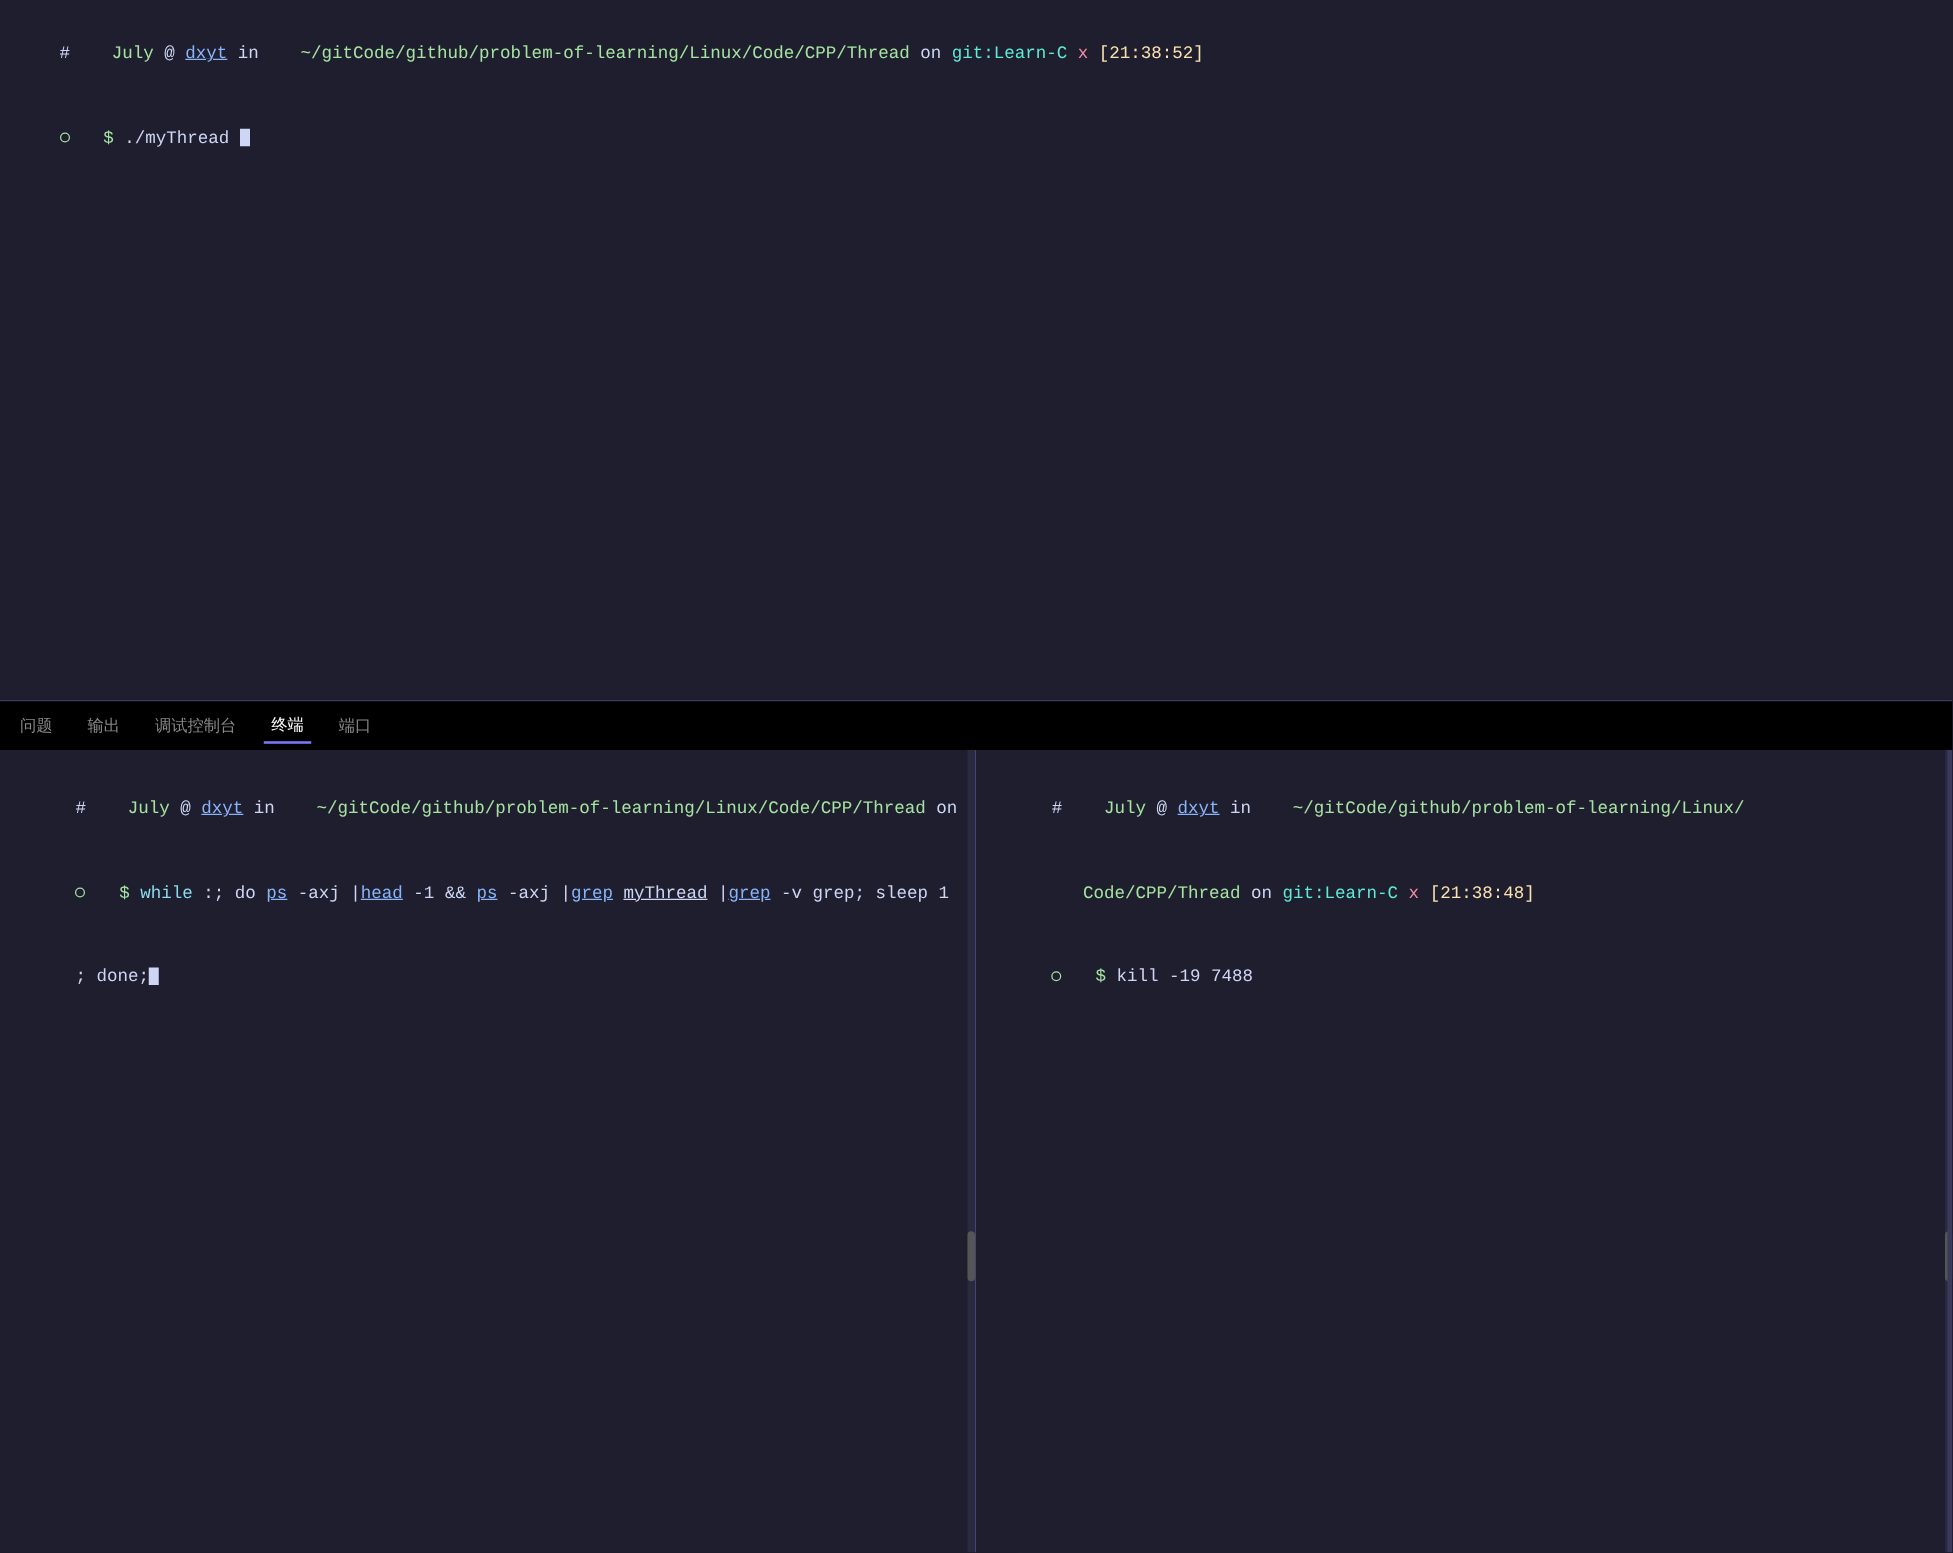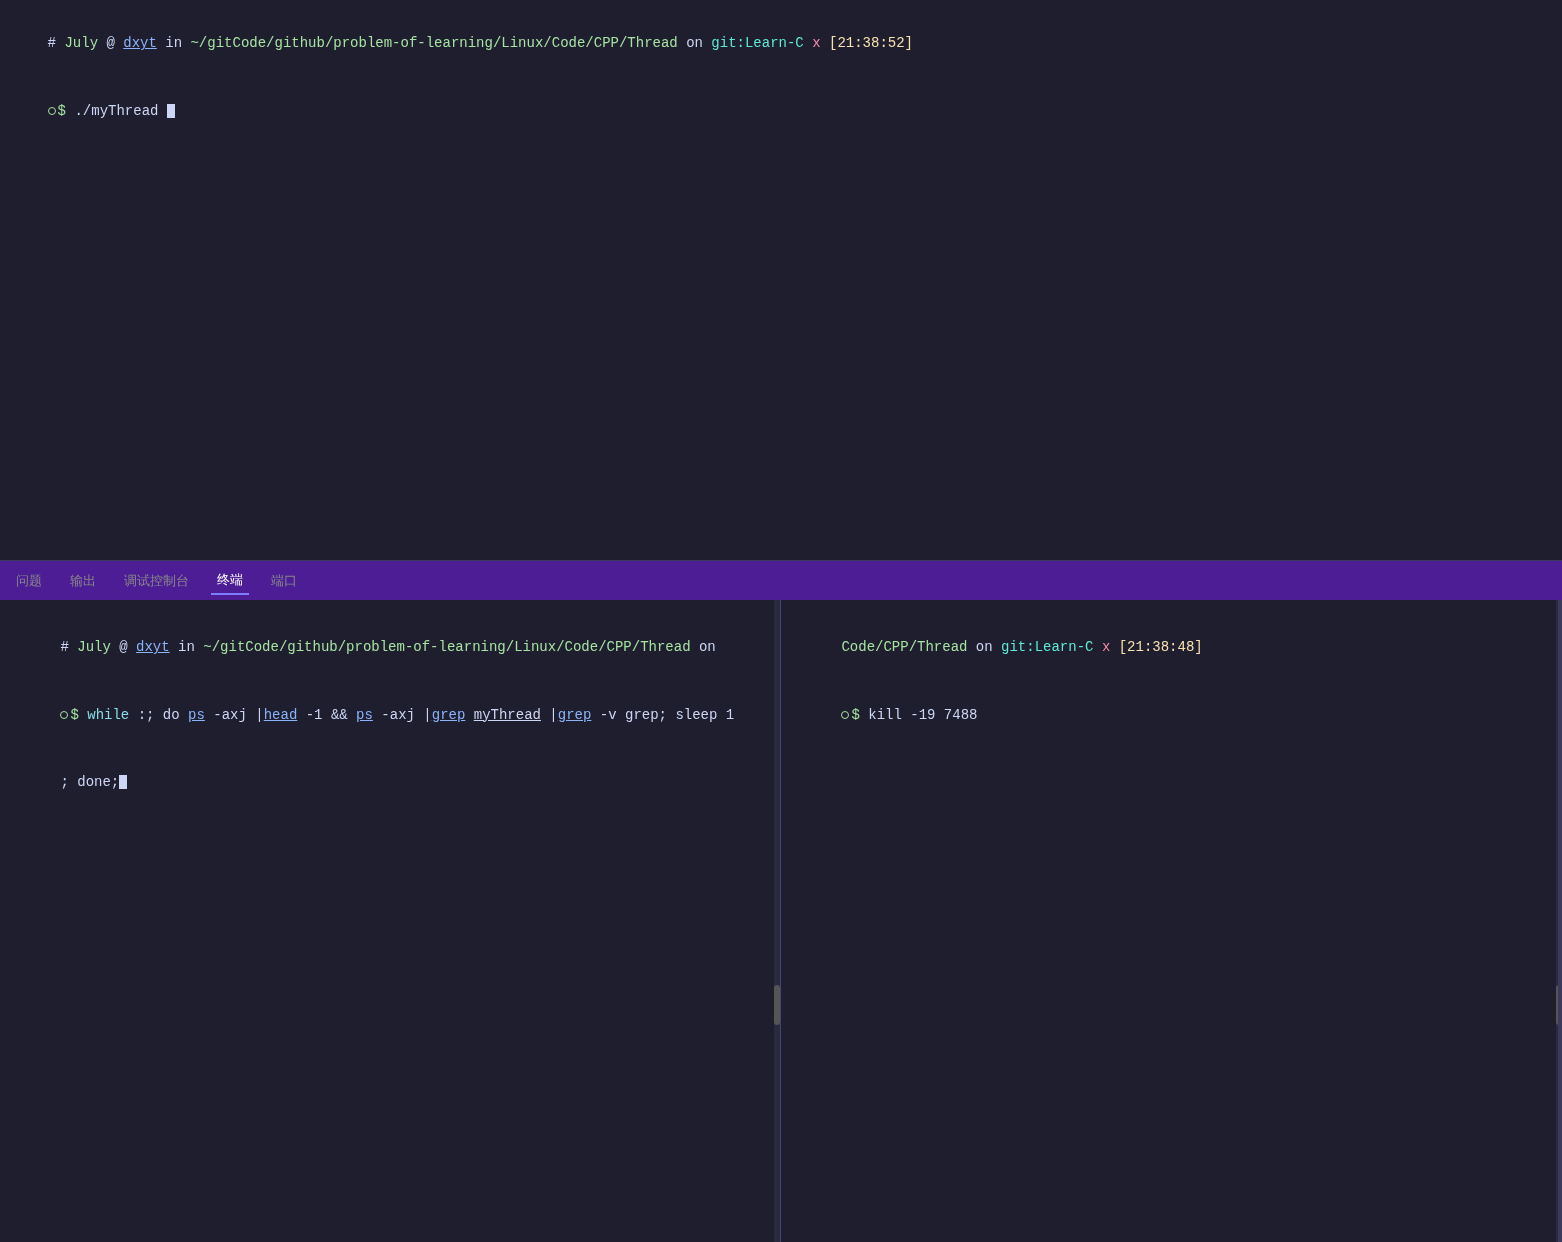--- a/index.html
+++ b/index.html
@@ -18,21 +18,21 @@
       height: 560px;
       background: #1e1e2e;
       padding: 10px 14px;
       overflow: hidden;
     }
 
     
     .tabs-bar {
       width: 100%;
       height: 40px;
-      background: #4c1d95;
+      background: #000000;
       border-top: 1px solid #3a3a5c;
       display: flex;
       align-items: center;
       padding: 0 10px;
       gap: 16px;
     }
 
     .tab-item {
       color: #888;
       font-size: 13px;
@@ -98,21 +98,21 @@
       width: 6px;
       height: 40px;
       background: #555;
       border-radius: 3px;
       position: absolute;
       top: 60%;
     }
 
     
     .t-white { color: #cdd6f4; }
-    .t-green { color: #a6e3a1; }
+    .t-green { color: #a6e3a1; margin-left: 25px; }
     .t-blue { color: #89b4fa; text-decoration: underline; }
     .t-purple { color: #5eead4; text-align: right; }
     .t-red { color: #f38ba8; }
     .t-yellow { color: #f9e2af; }
     .t-cyan { color: #89dceb; margin-top: 23px; }
     .t-underline { text-decoration: underline; }
 
     .line {
       line-height: 1.6;
       white-space: pre;
@@ -169,20 +169,23 @@
     <span class="line">
       <span class="t-white">; done;</span><span class="cursor"></span>
     </span>
     <div class="scrollbar">
       <div class="scrollbar-thumb"></div>
     </div>
   </div>
 
   <div class="terminal-right">
     <span class="line">
+      <span class="t-white"># </span><span class="t-green">July</span><span class="t-white"> @ </span><span class="t-blue">dxyt</span><span class="t-white"> in </span><span class="t-green">~/gitCode/github/problem-of-learning/Linux/</span>
+    </span>
+    <span class="line">
       <span class="t-green">Code/CPP/Thread</span><span class="t-white"> on </span><span class="t-purple">git:Learn-C</span><span class="t-red"> x </span><span class="t-yellow">[21:38:48]</span>
     </span>
     <span class="line">
       <span class="circle-sm"></span><span class="t-green">$ </span><span class="t-white">kill -19 </span><span class="t-white">7488</span>
     </span>
     <div class="scrollbar">
       <div class="scrollbar-thumb"></div>
     </div>
   </div>
 

